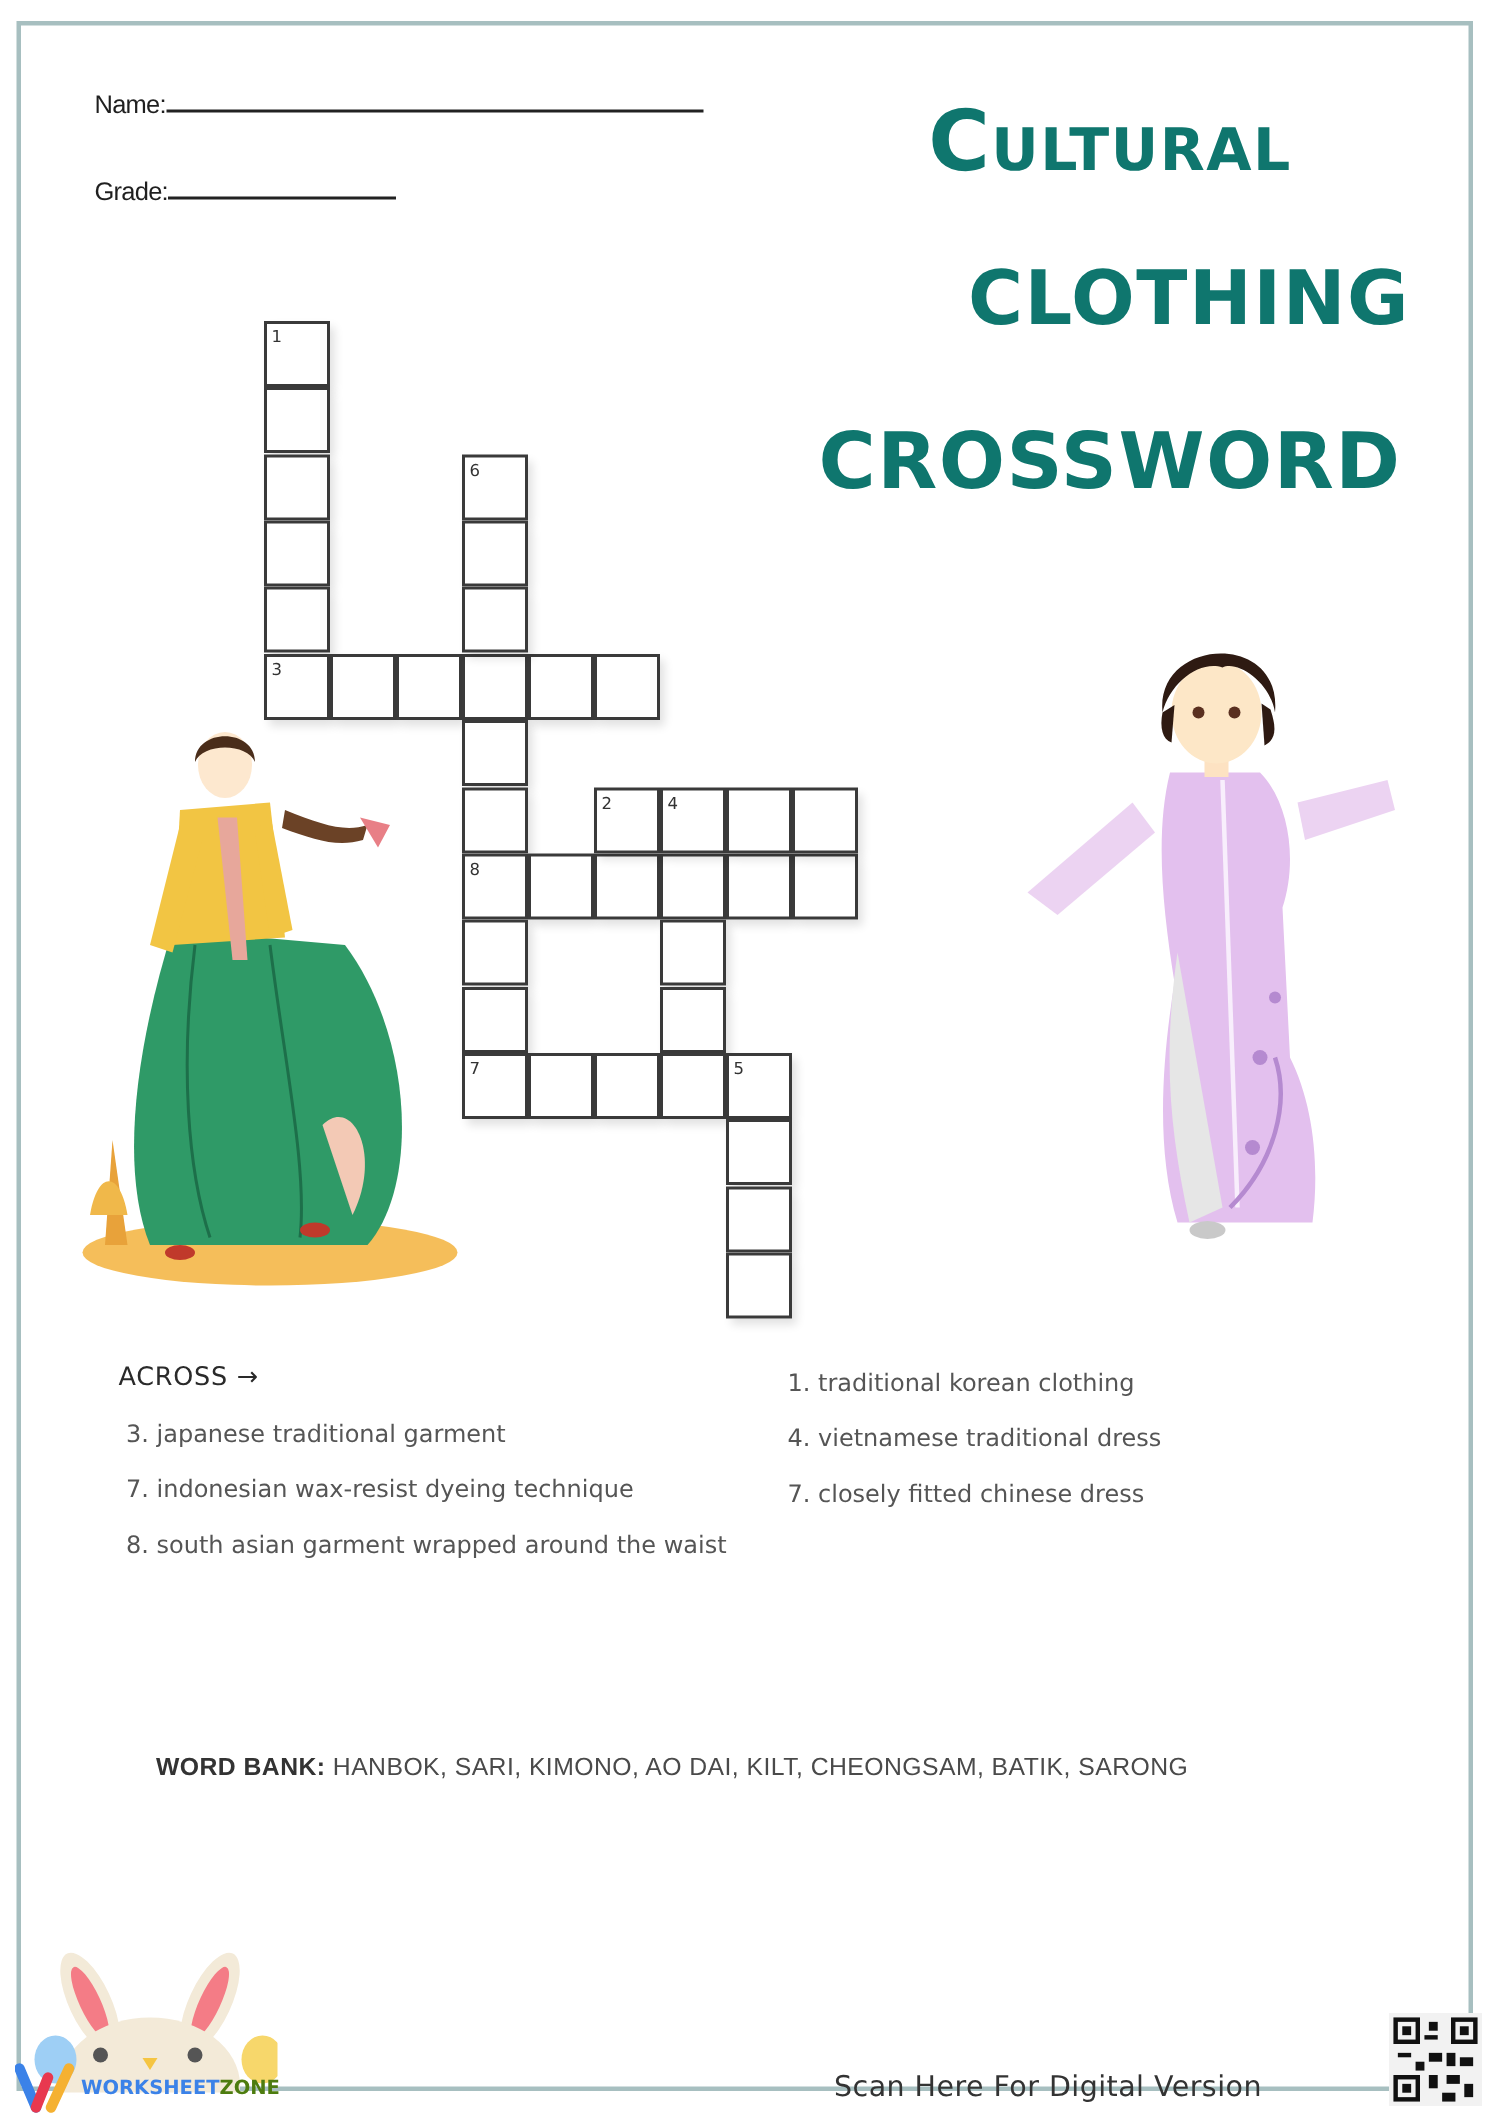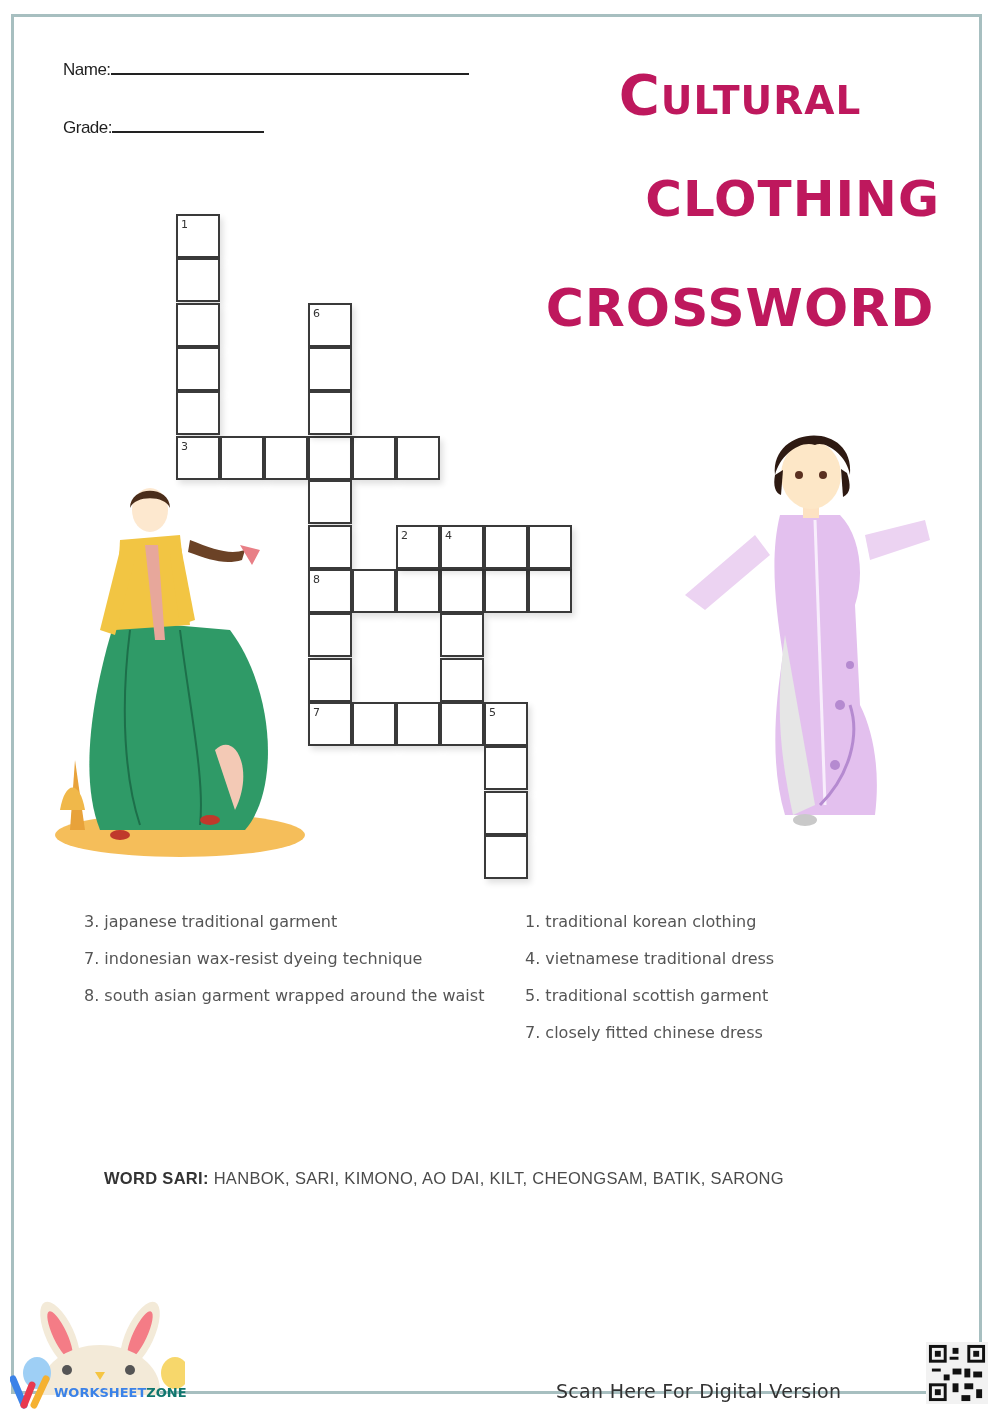--- a/index.html
+++ b/index.html
@@ -1,35 +1,35 @@
 <!DOCTYPE html>
 <html><head>
 <meta charset="utf-8">
 <style>
   html, body { margin:0; padding:0; background:#ffffff; }
   body { width:1000px; height:1414px; position:relative; overflow:hidden; font-family:"DejaVu Sans", sans-serif; }
   .frame { position:absolute; left:11px; top:14px; width:971px; height:1380px; border:3px solid #a7bfc0; box-sizing:border-box; }
   .field { position:absolute; left:63px; font-family:"Liberation Sans", sans-serif; font-size:17px; color:#1f1f1f; letter-spacing:-0.5px; }
   .field .line { display:inline-block; border-bottom:2px solid #222; vertical-align:baseline; height:18px; }
-  .title { position:absolute; left:540px; width:400px; text-align:center; color:#be185d; font-family:"DejaVu Sans", sans-serif; font-weight:bold; letter-spacing:1px; }
+  .title { position:absolute; left:540px; width:400px; text-align:center; color:#0f766e; font-family:"DejaVu Sans", sans-serif; font-weight:bold; letter-spacing:1px; }
   .title.l1 { top:62px; font-size:56px; font-variant:small-caps; }
   .title.l2 { top:170px; font-size:50px;text-align:right; }
   .title.l3 { top:278px; font-size:52px; }
   .grid { position:absolute; left:0; top:0; }
   .cell { position:absolute; width:44px; height:44px; border:2px solid #3a3a3a; box-sizing:border-box; background:#fff; box-shadow:3px 4px 6px rgba(0,0,0,0.12); }
   .cell .num { position:absolute; left:3px; top:2px; font-size:11px; color:#333; font-family:"DejaVu Sans", sans-serif; }
   .clues { position:absolute; font-family:"DejaVu Sans", sans-serif; color:#444; }
   .clue-head { font-size:17px; color:#2a2a2a; letter-spacing:0.5px; margin-bottom:14px; }
   .clue { font-size:16px; line-height:27px; margin:0 0 10px 5px; color:#555; }
   .wordbank { position:absolute; top:1169px; left:104px; font-size:16.5px; color:#4a4a4a; font-family:"Liberation Sans", sans-serif; letter-spacing:0.3px; }
   .wordbank b { color:#333; }
   .illus { position:absolute; }
   .logo { position:absolute; left:10px; top:1375px; display:flex; align-items:center; font-family:"DejaVu Sans", sans-serif; font-weight:bold; font-size:13px; }
   .logo .w1 { color:#3b82e8; }
-  .logo .w2 { color:#0f766e; }
+  .logo .w2 { color:#4d7c0f; }
   .scan { position:absolute; left:556px; top:1380px; font-size:19px; color:#333; font-family:"DejaVu Sans", sans-serif; letter-spacing:0.3px; }
   .qr { position:absolute; left:926px; top:1342px; width:62px; height:62px; background:#f0f0f0; }
 </style>
 </head>
 <body>
 
 <div class="frame"></div>
 
 <div class="field" style="top:55px;">
   <span>Name:</span><span class="line" style="width:358px;"></span>
@@ -133,34 +133,34 @@
   <ellipse cx="136" cy="70" rx="30" ry="34" fill="#fde7c7"></ellipse>
   <path d="M100 70 C 95 20, 180 15, 175 70 C 172 50, 150 35, 140 40 C 125 35, 105 50, 100 70 Z" fill="#2e1a12"></path>
   <path d="M100 70 C 98 80, 100 88, 106 90 L 108 65 Z" fill="#2e1a12"></path>
   <path d="M172 68 C 176 80, 176 88, 168 92 L 166 64 Z" fill="#2e1a12"></path>
   <circle cx="124" cy="70" r="4" fill="#5a3020"></circle>
   <circle cx="148" cy="70" r="4" fill="#5a3020"></circle>
   <ellipse cx="130" cy="415" rx="12" ry="6" fill="#c9c9c9"></ellipse>
 </svg>
 
 <div class="clues" style="left:79px;top:908px;width:410px;">
+  <div class="clue-head">ACROSS →</div>
   <div class="clue">3. japanese traditional garment</div>
   <div class="clue">7. indonesian wax-resist dyeing technique</div>
   <div class="clue">8. south asian garment wrapped around the waist</div>
 </div>
 
 <div class="clues" style="left:520px;top:908px;width:400px;">
   <div class="clue">1. traditional korean clothing</div>
   <div class="clue">4. vietnamese traditional dress</div>
-  <div class="clue">5. traditional scottish garment</div>
   <div class="clue">7. closely fitted chinese dress</div>
 </div>
 
 <div class="wordbank">
-  <b>WORD SARI:</b>
+  <b>WORD BANK:</b>
   <span>HANBOK, SARI, KIMONO, AO DAI, KILT, CHEONGSAM, BATIK, SARONG</span>
 </div>
 
 <svg class="illus" style="left:15px;top:1295px;" width="170" height="100" viewBox="0 0 170 100">
   <ellipse cx="45" cy="40" rx="14" ry="36" transform="rotate(-25 45 40)" fill="#f3ead8"></ellipse>
   <ellipse cx="45" cy="40" rx="7" ry="26" transform="rotate(-25 45 40)" fill="#f47c86"></ellipse>
   <ellipse cx="125" cy="40" rx="14" ry="36" transform="rotate(25 125 40)" fill="#f3ead8"></ellipse>
   <ellipse cx="125" cy="40" rx="7" ry="26" transform="rotate(25 125 40)" fill="#f47c86"></ellipse>
   <ellipse cx="85" cy="95" rx="60" ry="45" fill="#f3ead8"></ellipse>
   <circle cx="52" cy="75" r="5" fill="#555"></circle>

